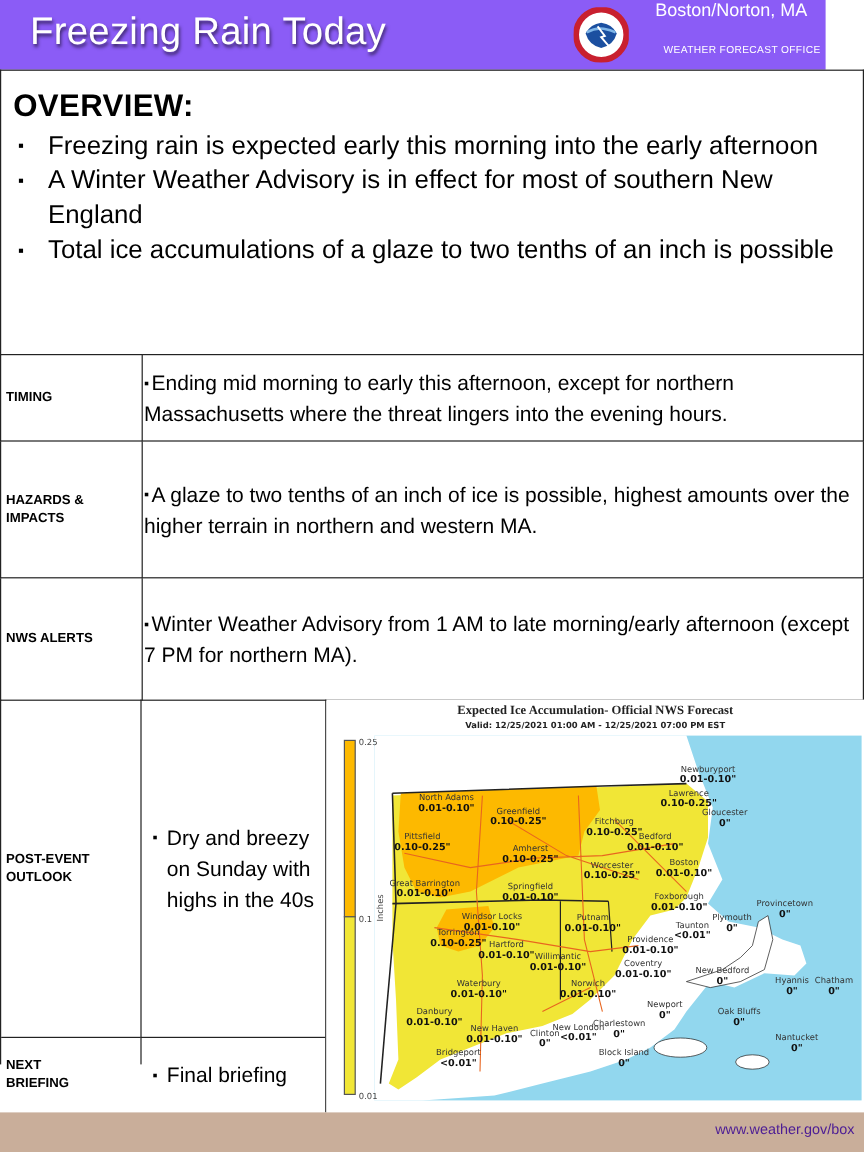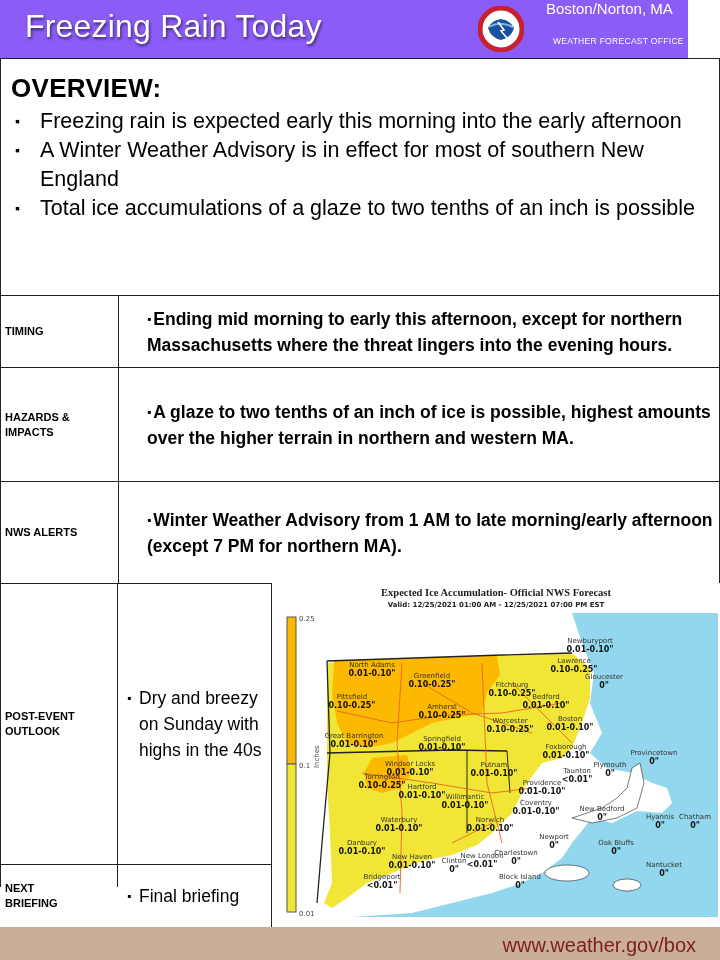--- a/index.html
+++ b/index.html
@@ -14,21 +14,21 @@
 
   .overview { position: absolute; left: 0; top: 58px; width: 720px; height: 238px; border: 1.5px solid #222; border-bottom: none; }
   .overview h1 { position: absolute; left: 10px; top: 14px; font-size: 26px; font-weight: bold; letter-spacing: 0.3px; }
   .overview ul { position: absolute; left: 12px; top: 48px; width: 700px; list-style: none; }
   .overview li { position: relative; padding-left: 27px; font-size: 21.5px; line-height: 29px; margin-bottom: 0; }
   .overview li .bul { position: absolute; left: 2px; top: 0; font-size: 14px; }
 
   table.info { position: absolute; left: 0; top: 295px; border-collapse: collapse; width: 720px; }
   table.info td { border: 1.5px solid #222; vertical-align: middle; }
   td.lab { width: 118px; padding-left: 4px; font-size: 11px; font-weight: bold; line-height: 15px; }
-  td.val { padding-left: 28px; font-size: 17.5px; line-height: 24px; font-weight: bold; }
+  td.val { padding-left: 1px; font-size: 17.5px; line-height: 24px; }
   td.val .b { font-size: 12px; margin-right: 2px; position: relative; top: -2px; }
   .row-timing td { height: 72px; }
   .row-haz td { height: 114px; }
   .row-alert td { height: 102px; }
 
   .lower { position: absolute; left: 0; top: 583px; width: 720px; height: 344px; }
   .lcol { position: absolute; left: 0; top: 0; width: 118px; height: 304px; border-left: 1.5px solid #222; border-right: 1.5px solid #222; }
   .mcol { position: absolute; left: 117px; top: 0; width: 155px; height: 344px; border-right: 1.5px solid #222; }
   .cell-post { position: absolute; left: 0; top: 0; width: 100%; height: 282px; border-bottom: 1.5px solid #222; display: flex; align-items: center; }
   .cell-next { position: absolute; left: 0; top: 282px; width: 100%; height: 62px; display: flex; align-items: center; }
@@ -38,21 +38,21 @@
   .mcol .val2 span.t { display: block; padding-left: 10px; }
 
   .map { position: absolute; left: 272px; top: 0; width: 448px; height: 344px; background: #fff; overflow: hidden; }
   .map .mtitle { position: absolute; left: 0; top: 4px; width: 448px; text-align: center; font-size: 10.5px; font-weight: bold; color: #222; font-family: Liberation Serif, serif; }
   .map .msub { position: absolute; left: 0; top: 18px; width: 448px; text-align: center; font-size: 7px; font-weight: bold; color: #222; font-family: "DejaVu Sans", sans-serif; }
   .map svg { position: absolute; left: 0; top: 0; }
   .lbl { font-family: "DejaVu Sans", sans-serif; }
 
   .footer { position: absolute; left: 0; top: 927px; width: 720px; height: 33px; background: #c9ae9a; }
   .footer .issued { position: absolute; left: 8px; top: 7px; font-size: 16px; color: #111; }
-  .footer .url { position: absolute; right: 24px; top: 7px; font-size: 20px; color: #7f1d1d; }
+  .footer .url { position: absolute; right: 8px; top: 7px; font-size: 12px; color: #4c1d95; }
 </style>
 </head>
 <body>
 
 <div class="header">
   <div class="title">Freezing Rain Today</div>
   <svg class="logo" viewBox="0 0 46 46">
     <circle cx="23" cy="23" r="22" fill="#ffffff"></circle>
     <circle cx="23" cy="23" r="21" fill="none" stroke="#c8202f" stroke-width="5"></circle>
     <circle cx="23" cy="23" r="14" fill="#ffffff"></circle>

